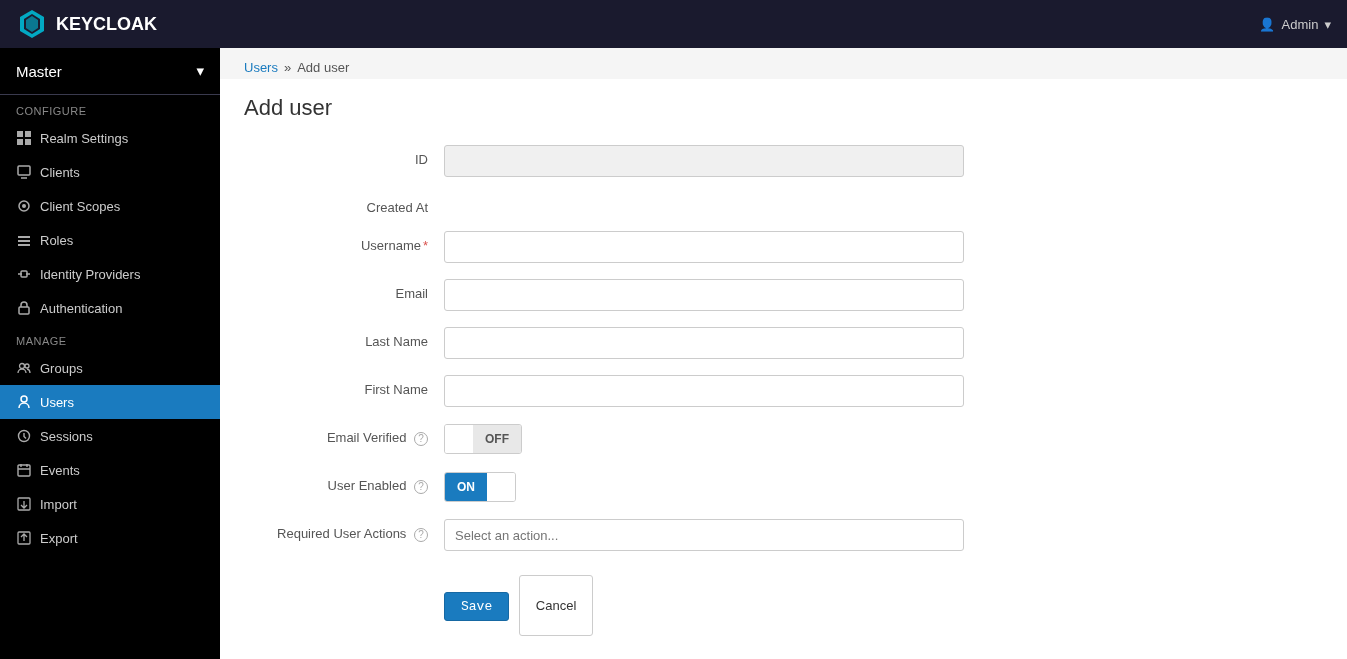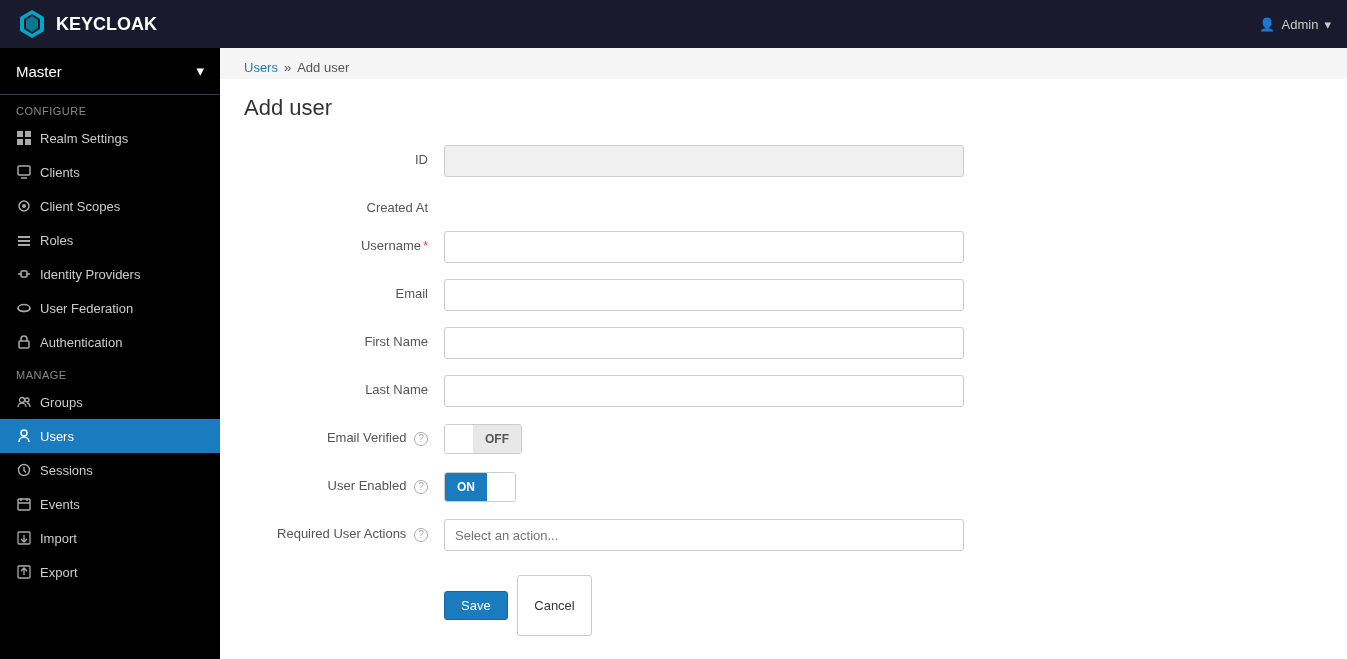--- a/index.html
+++ b/index.html
@@ -226,20 +226,21 @@
 
     
     .btn-primary {
       background: #1a7bbf;
       color: #fff;
       border: 1px solid #1668a3;
       padding: 6px 16px;
       border-radius: 3px;
       font-size: 13px;
       cursor: pointer;
+      font-family: Liberation Mono, monospace;
     }
     .btn-default {
       background: #fff;
       color: #333;
       border: 1px solid #ccc;
       padding: 22px 16px;
       border-radius: 3px;
       font-size: 13px;
       cursor: pointer;
       margin-left: 6px;
@@ -325,29 +326,20 @@
     <div class="sidebar-item">
       <span class="sidebar-icon">
         <svg width="14" height="14" viewBox="0 0 14 14" fill="none">
             <path d="M1 7h4M9 7h4" stroke="#aaa" stroke-width="1.5"></path>
             <rect x="4" y="4" width="6" height="6" rx="1" stroke="#aaa" stroke-width="1.5"></rect>
           </svg>
       </span>
       <span>Identity Providers</span>
     </div>
 
-    <div class="sidebar-item">
-      <span class="sidebar-icon">
-        <svg width="14" height="14" viewBox="0 0 14 14" fill="none">
-            <ellipse cx="7" cy="7" rx="6" ry="3.5" stroke="#aaa" stroke-width="1.5"></ellipse>
-            <path d="M1 7c0 2 2.7 3.5 6 3.5s6-1.5 6-3.5" stroke="#aaa" stroke-width="1.5"></path>
-          </svg>
-      </span>
-      <span>User Federation</span>
-    </div>
 
     <div class="sidebar-item">
       <span class="sidebar-icon">
         <svg width="12" height="14" viewBox="0 0 12 14" fill="none">
             <rect x="1" y="6" width="10" height="7" rx="1" stroke="#aaa" stroke-width="1.5"></rect>
             <path d="M3 6V4a3 3 0 016 0v2" stroke="#aaa" stroke-width="1.5"></path>
           </svg>
       </span>
       <span>Authentication</span>
     </div>
@@ -443,26 +435,26 @@
         </div>
         <input type="text" class="form-control" style="">
       </div>
 
       <div class="form-row">
         <div class="form-label">Email</div>
         <input type="text" class="form-control" style="">
       </div>
 
       <div class="form-row">
+        <div class="form-label">Last Name</div>
+        <input type="text" class="form-control" style="">
+      </div>
+
+      <div class="form-row">
         <div class="form-label">First Name</div>
-        <input type="text" class="form-control" style="">
-      </div>
-
-      <div class="form-row">
-        <div class="form-label">Last Name</div>
         <input type="text" class="form-control" style="">
       </div>
 
       <div class="form-row">
         <div class="form-label">
           <span>Email Verified</span>
           <span class="help-icon">?</span>
         </div>
         <div class="toggle-container">
           <div class="toggle">

